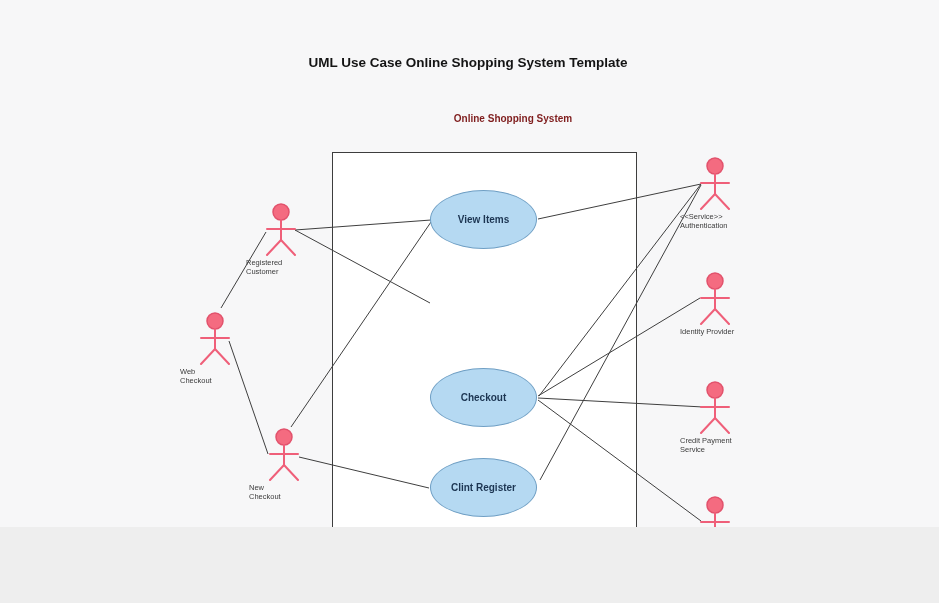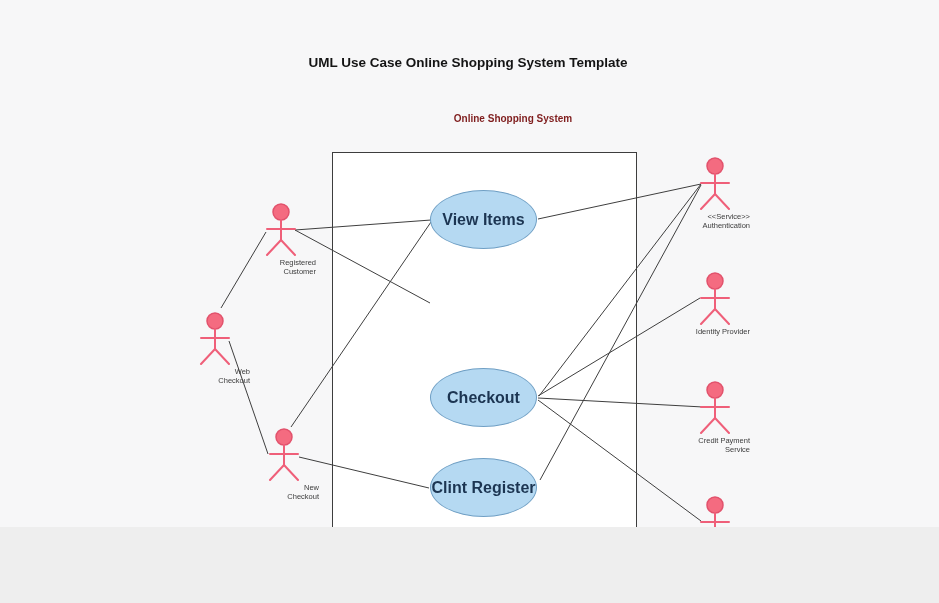--- a/index.html
+++ b/index.html
@@ -27,29 +27,29 @@
   }
   .edges{
     position:absolute;left:0;top:0;width:939px;height:603px;
     pointer-events:none;
   }
   .edges line{stroke:#3f3f3f;stroke-width:1;}
   .usecase{
     position:absolute;width:107px;height:59px;
     background:#b5d9f2;border:1px solid #6f9fc4;border-radius:50%;
     display:flex;align-items:center;justify-content:center;
-    font-size:16px;font-weight:600;color:#1c3552;
+    font-size:10px;font-weight:600;color:#1c3552;
     box-sizing:border-box;text-align:center;
   }
   .uc-view-items{left:430px;top:190px;}
   .uc-make-purchase{left:430px;top:277px;}
   .uc-checkout{left:430px;top:368px;}
   .uc-clint-register{left:430px;top:458px;}
   .actor{
-    position:absolute;width:70px;text-align:right;
+    position:absolute;width:70px;text-align:left;
   }
   .actor svg{display:block;margin:0 auto;}
   .actor .head{fill:#f46b80;stroke:#e2526c;stroke-width:1.5;}
   .actor line{stroke:#ef5f79;stroke-width:2;stroke-linecap:round;}
   .actor-label{
     margin-top:2px;font-size:7.5px;line-height:9px;color:#3c3c3c;
     white-space:pre-line;
   }
   .ac-registered{left:246px;top:203px;}
   .ac-web{left:180px;top:312px;}

